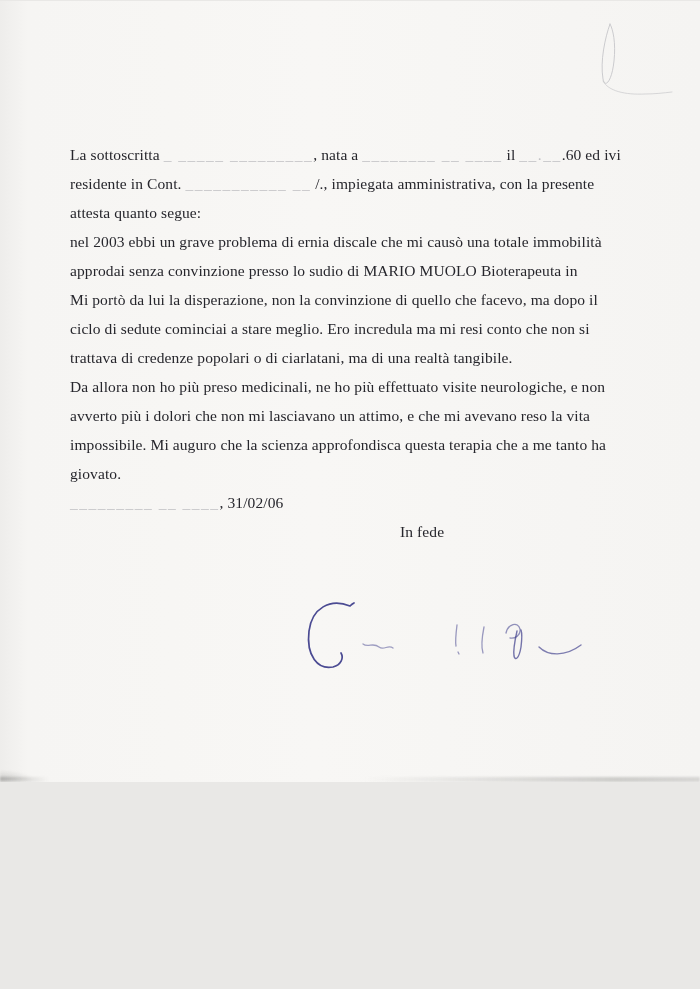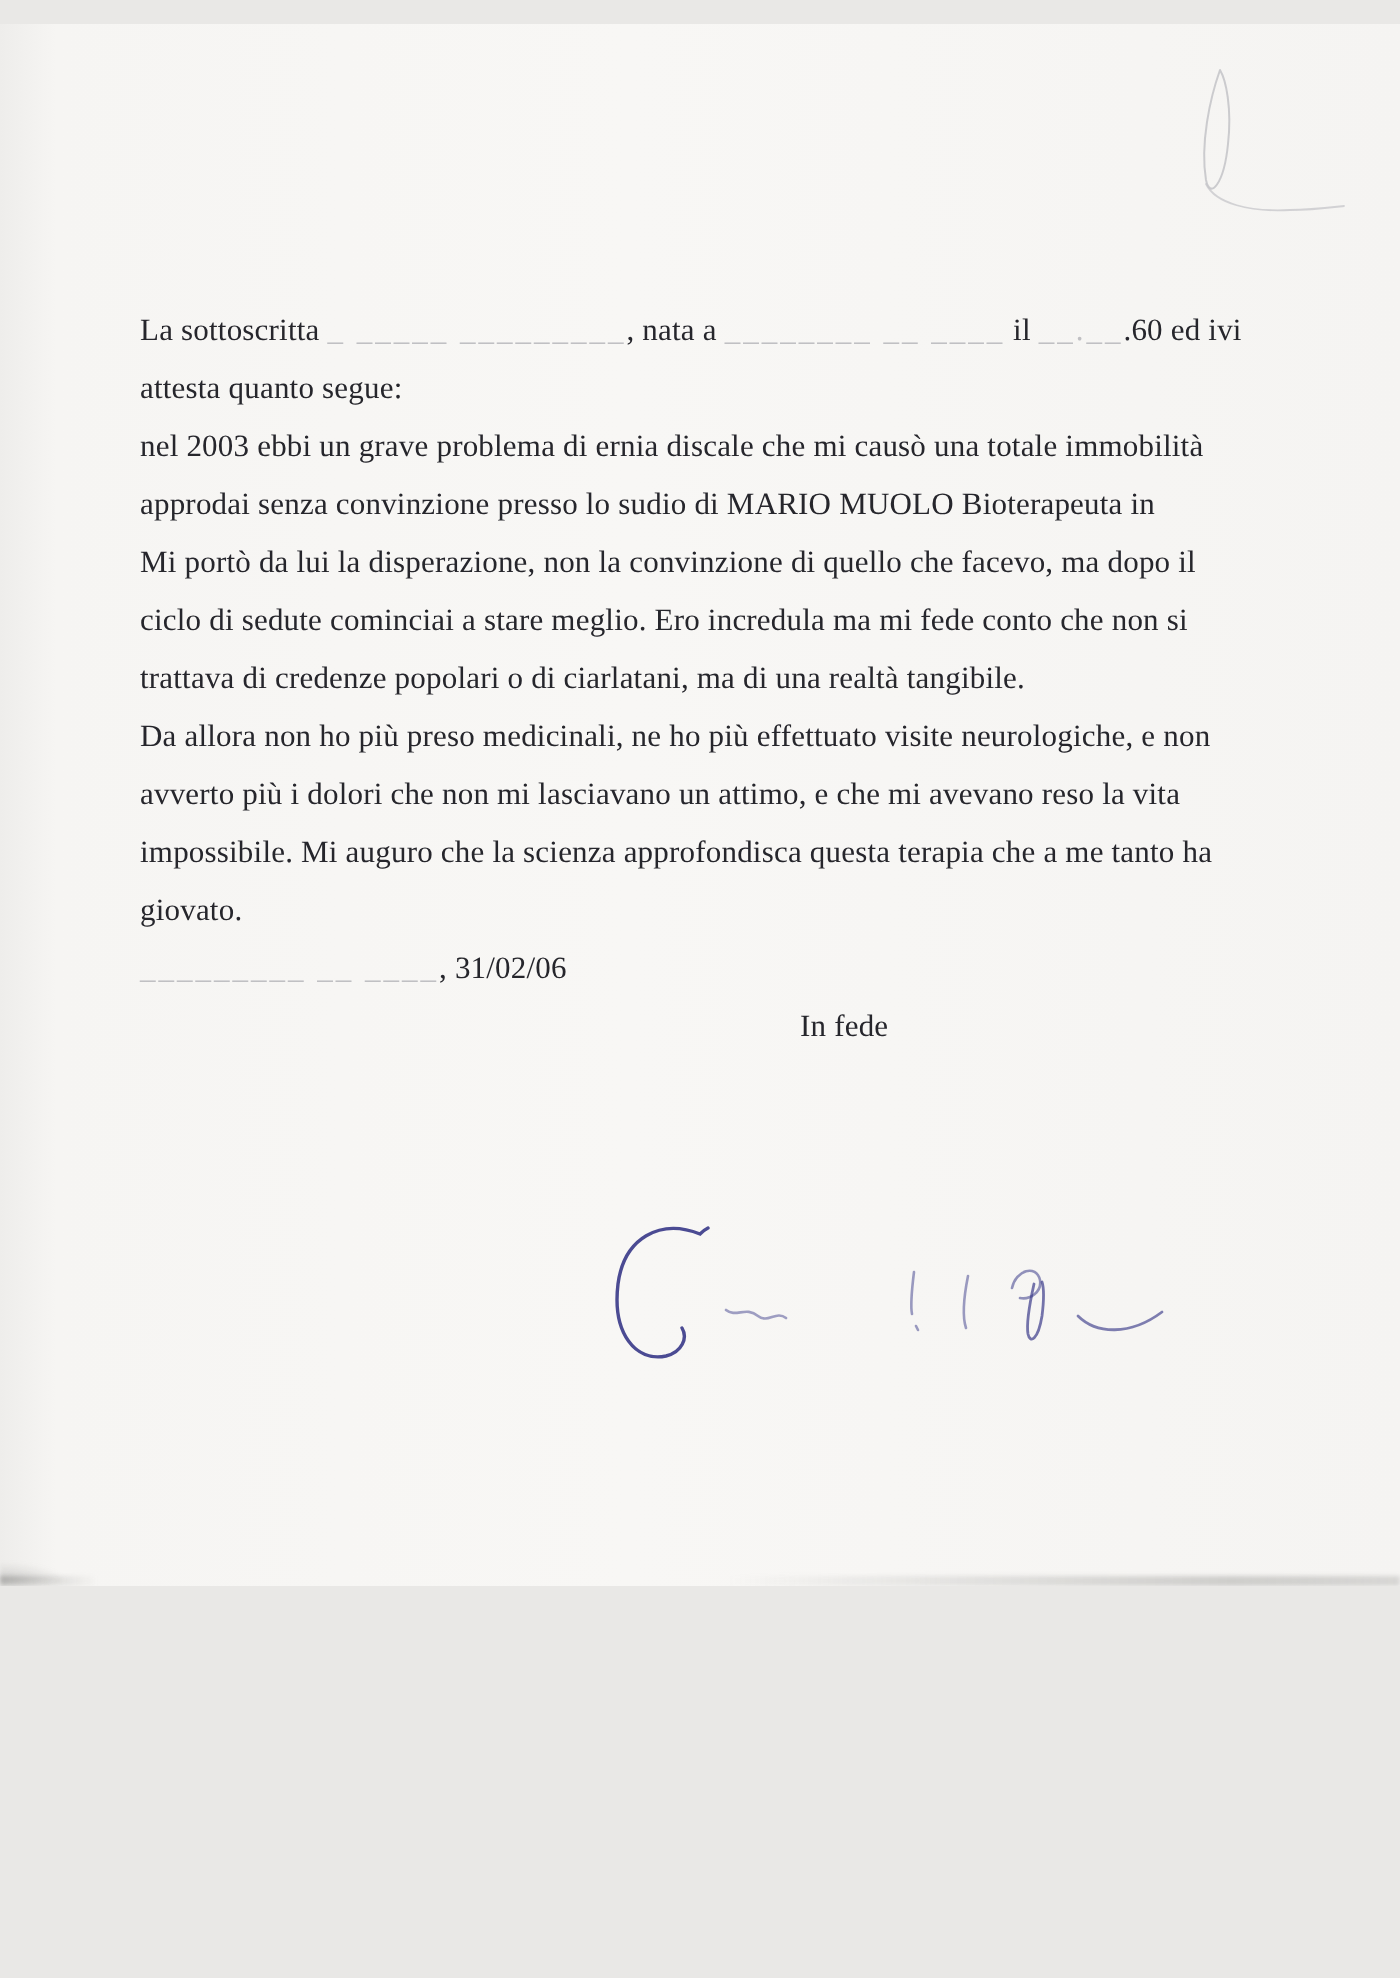--- a/index.html
+++ b/index.html
@@ -1,19 +1,19 @@
 <!DOCTYPE html>
 <html style="--ink: #26262c; --redact: #b7b7bb; --sig: #3c3c8a; --pen: #c6c6ca;"><head>
 <meta charset="utf-8">
 <style>
   html,body{margin:0;padding:0;background:#e9e8e6;}
   .paper{
     position:relative;
     width:700px;height:781px;
-    margin:12px auto;
+    margin:1px auto;
     background:
       linear-gradient(90deg, #eeedeb 0px, #f6f5f3 28px, #f8f7f5 45%, #f5f4f2 100%);
     overflow:hidden;
     font-family:"Liberation Serif","DejaVu Serif",serif;
   }
   .letter{
     position:absolute;left:70px;top:139px;width:586px;
     font-size:15.5px;line-height:29px;color:var(--ink,#26262c);
     letter-spacing:.1px;
   }
@@ -47,25 +47,26 @@
 
 <div class="paper">
 
   <svg class="pen-mark-svg" width="84" height="78" viewBox="0 0 84 78">
     <path d="M14,3 C9,17 4,40 7,58 C9,68 16,60 18,40 C20,22 17,8 14,3" stroke-width="1" opacity="0.9"></path>
     <path d="M7,60 C12,70 29,74 49,73 C59,73 67,72 76,71" stroke-width="0.9" opacity="0.75"></path>
   </svg>
 
   <div class="letter" id="letter-body">
       <div class="line"><span class="run">La sottoscritta </span><span class="redacted">_ _____ _________</span><span class="run">, nata a </span><span class="redacted">________ __ ____</span><span class="run"> il </span><span class="redacted">__.__</span><span class="run">.60 ed ivi</span></div>
+      <div class="line"><span class="run">residente in Cont. </span><span class="redacted">___________ __</span><span class="run"> /., impiegata amministrativa, con la presente</span></div>
       <div class="line"><span class="run">attesta quanto segue:</span></div>
       <div class="line"><span class="run">nel 2003 ebbi un grave problema di ernia discale che mi causò una totale immobilità</span></div>
       <div class="line"><span class="run">approdai senza convinzione presso lo sudio di MARIO MUOLO Bioterapeuta in</span></div>
       <div class="line"><span class="run">Mi portò da lui la disperazione, non la convinzione di quello che facevo, ma dopo il</span></div>
-      <div class="line"><span class="run">ciclo di sedute cominciai a stare meglio. Ero incredula ma mi fede conto che non si</span></div>
+      <div class="line"><span class="run">ciclo di sedute cominciai a stare meglio. Ero incredula ma mi resi conto che non si</span></div>
       <div class="line"><span class="run">trattava di credenze popolari o di ciarlatani, ma di una realtà tangibile.</span></div>
       <div class="line"><span class="run">Da allora non ho più preso medicinali, ne ho più effettuato visite neurologiche, e non</span></div>
       <div class="line"><span class="run">avverto più i dolori che non mi lasciavano un attimo, e che mi avevano reso la vita</span></div>
       <div class="line"><span class="run">impossibile. Mi auguro che la scienza approfondisca questa terapia che a me tanto ha</span></div>
       <div class="line"><span class="run">giovato.</span></div>
       <div class="line"><span class="redacted">_________ __ ____</span><span class="run">, 31/02/06</span></div>
       <div class="line" style="margin-left: 330px;"><span class="run">In fede</span></div>
     </div>
 
   <svg class="signature-svg" width="300" height="88" viewBox="0 0 300 88">

